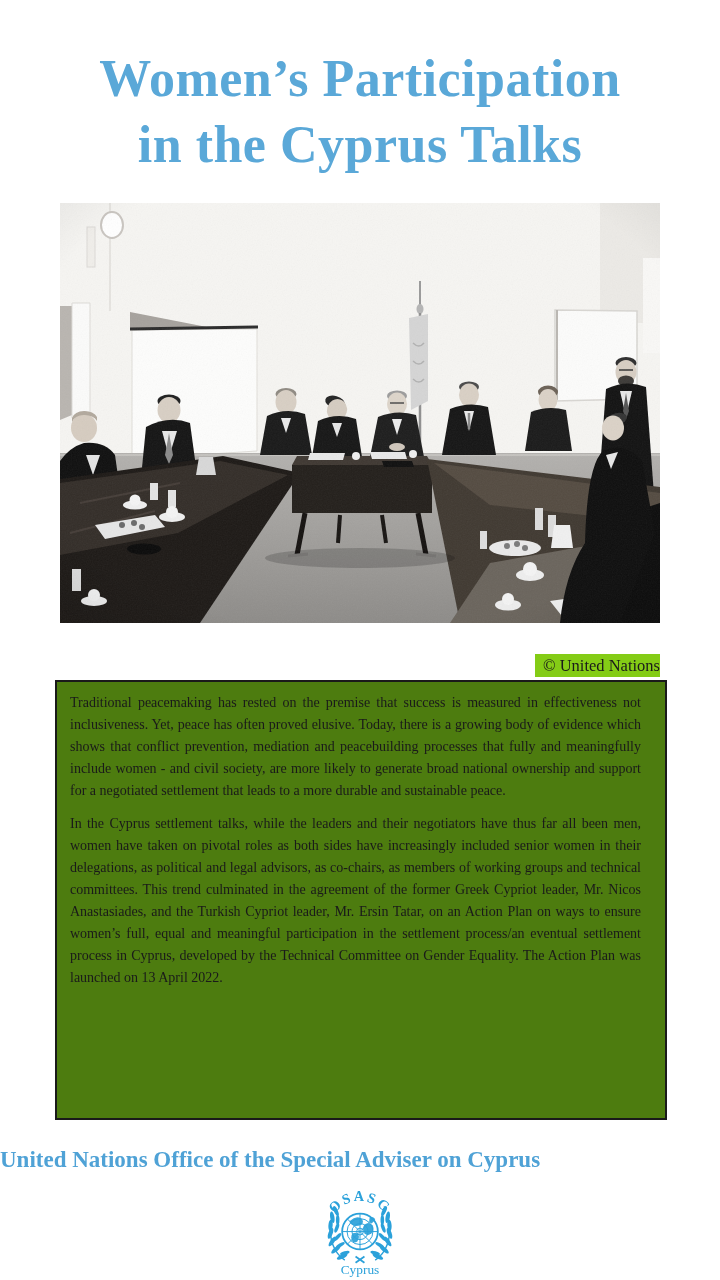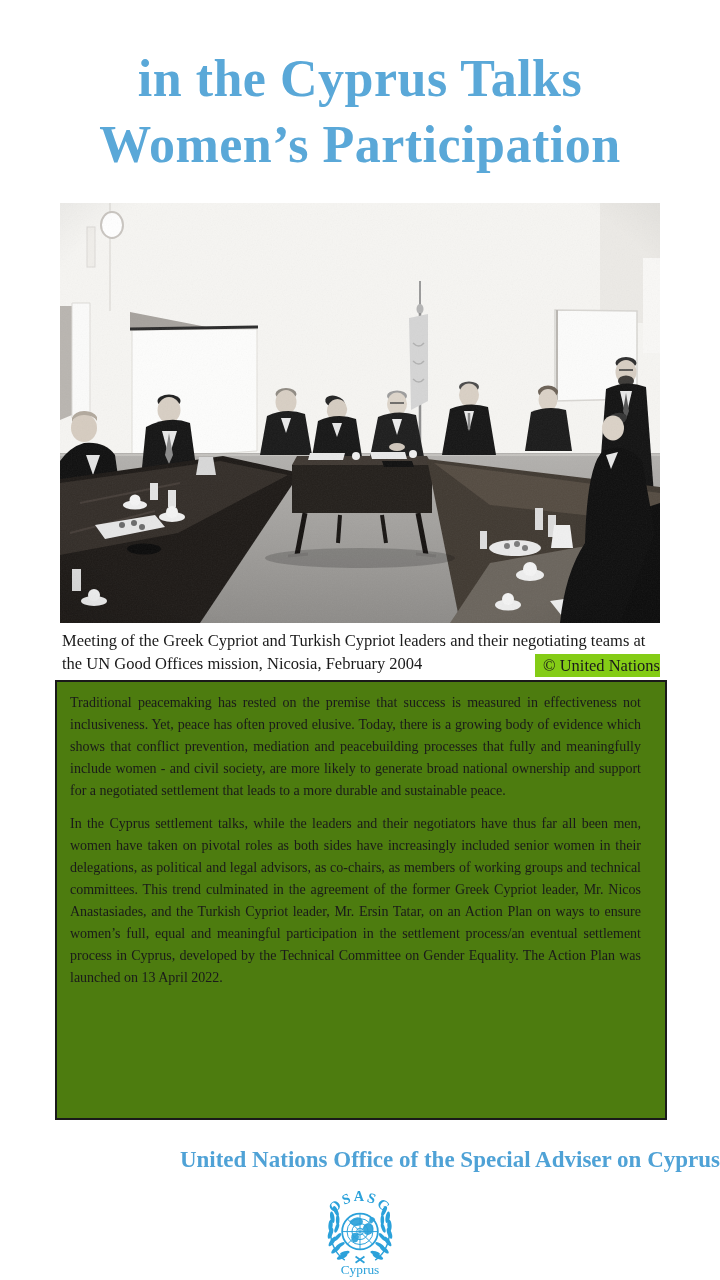--- a/index.html
+++ b/index.html
@@ -27,39 +27,39 @@
     position:absolute; right:0; bottom:2px; background:#84cc16; padding-left:8px;
   }
   .textbox{
     position:absolute; left:55px; top:680px; width:612px; min-height:440px; box-sizing:border-box;
     border:2px solid var(--ink,#1a1a1a); padding:10px 24px 8px 13px;
     font-size:14px; line-height:22px; text-align:justify; background:#4d7c0f;
   }
   .textbox p{margin:0 0 11px 0;}
   .textbox p:last-child{margin-bottom:0;}
   .org{
-    position:absolute; top:1146px; left:0; width:720px; text-align:right;
+    position:absolute; top:1146px; left:0; width:720px; text-align:left;
     color:var(--footer-blue,#4fa2d6); font-weight:bold; font-size:23px; line-height:28px;
   }
   .logo{
     position:absolute; top:1178px; left:50%; transform:translateX(-50%);
     width:150px; height:100px;
   }
   .lg-f{fill:var(--logo-blue,#2ba1da);}
   .lg-s{stroke:var(--logo-blue,#2ba1da); fill:none;}
   .lg-t{fill:var(--logo-blue,#2ba1da); font-family:"Liberation Serif","DejaVu Serif",serif; font-weight:bold;}
 </style>
 </head>
 <body>
 
 <div class="page">
 
   <header class="title">
+    <div>Women’s Participation</div>
     <div>in the Cyprus Talks</div>
-    <div>Women’s Participation</div>
   </header>
 
   <div class="photo">
     <svg width="600" height="420" viewBox="0 0 600 420" xmlns="http://www.w3.org/2000/svg">
       <defs>
         <linearGradient id="gcarpet" x1="0" y1="0" x2="0" y2="1">
           <stop offset="0" stop-color="#b3b1ae"></stop>
             <stop offset="1" stop-color="#8d8b88"></stop>
         </linearGradient>
         <radialGradient id="vig" cx="0.5" cy="0.45" r="0.8">
@@ -227,21 +227,20 @@
         <path d="M525 340 Q527 262 543 248 Q566 238 582 258 L595 330 L560 420 L500 420 Q505 370 525 340 Z" fill="#0e0e0e"></path>
         <polygon points="546,252 558,249 551,266" fill="#e7e7e7"></polygon>
       </g>
 
       <rect width="600" height="420" filter="url(#grain)" opacity="0.07"></rect>
       <rect width="600" height="420" fill="url(#vig)"></rect>
     </svg>
   </div>
 
   <div class="caption">
-    <span>Meeting of the Greek Cypriot and Turkish Cypriot leaders and their negotiating teams at the UN Good Offices mission, Nicosia, February 2004</span>
     <span class="credit">© United Nations</span>
   </div>
 
   <div class="textbox">
     <p>Traditional peacemaking has rested on the premise that success is measured in effectiveness not inclusiveness. Yet, peace has often proved elusive. Today, there is a growing body of evidence which shows that conflict prevention, mediation and peacebuilding processes that fully and meaningfully include women - and civil society, are more likely to generate broad national ownership and support for a negotiated settlement that leads to a more durable and sustainable peace.</p>
     <p>In the Cyprus settlement talks, while the leaders and their negotiators have thus far all been men, women have taken on pivotal roles as both sides have increasingly included senior women in their delegations, as political and legal advisors, as co-chairs, as members of working groups and technical committees. This trend culminated in the agreement of the former Greek Cypriot leader, Mr. Nicos Anastasiades, and the Turkish Cypriot leader, Mr. Ersin Tatar, on an Action Plan on ways to ensure women’s full, equal and meaningful participation in the settlement process/an eventual settlement process in Cyprus, developed by the Technical Committee on Gender Equality. The Action Plan was launched on 13 April 2022.</p>
   </div>
 
   <div class="org">United Nations Office of the Special Adviser on Cyprus</div>
 

